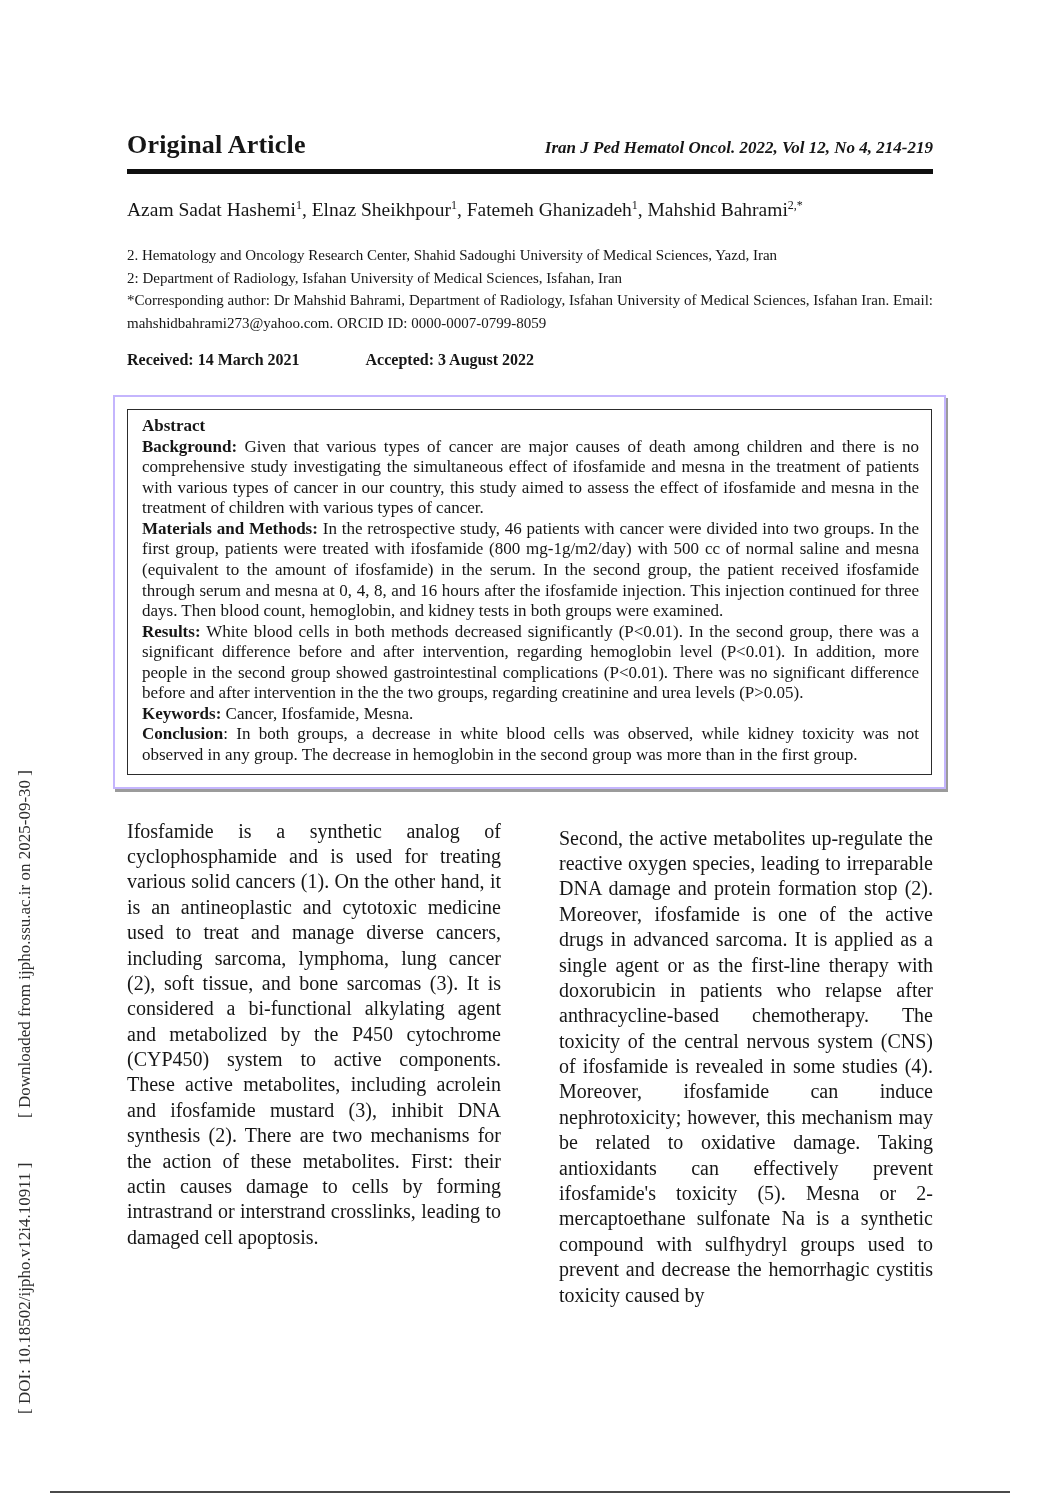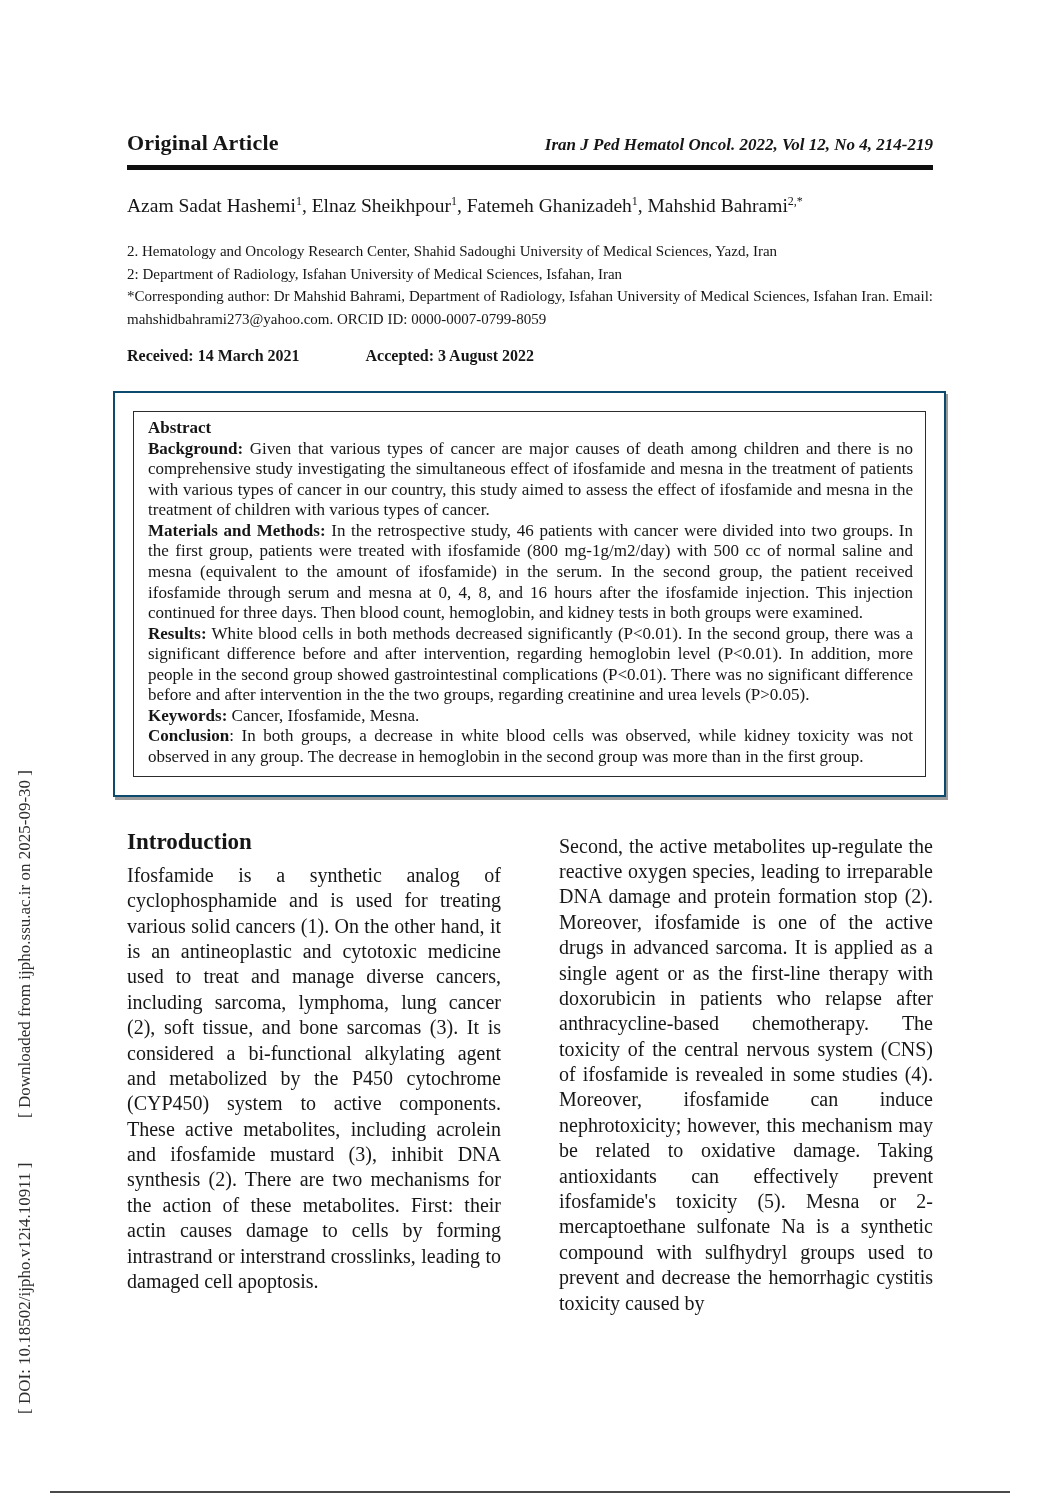--- a/index.html
+++ b/index.html
@@ -16,21 +16,21 @@
     left: 127px; top: 130px;
     width: 806px;
   }
   
   .header-row {
     display: flex;
     justify-content: space-between;
     align-items: baseline;
   }
   .article-type {
-    font-size: 22px;
+    font-size: 26px;
     font-weight: bold;
     letter-spacing: 0.2px;
   }
   .journal-ref {
     font-size: 17px;
     font-weight: bold;
     font-style: italic;
     text-align: right;
   }
   .thick-rule {
@@ -62,22 +62,22 @@
     margin-top: 17px;
     font-size: 16px;
     font-weight: bold;
   }
   .dates-gap { display: inline-block; width: 58px; }
   
   .abstract-outer {
     margin-top: 26px;
     margin-left: -14px;
     margin-right: -13px;
-    border: 2px solid #0c4a6e;
-    padding: 18px;
+    border: 2px solid #c4b5fd;
+    padding: 12px;
     box-shadow: 2px 3px 0 #9b9b9b;
   }
   .abstract-inner {
     border: 1px solid #2c2c2c;
     padding: 6px 12px 8px 14px;
     font-size: 17px;
     line-height: 1.21;
   }
   .abstract-inner p { margin: 0; text-align: justify; }
   .abstract-heading { font-weight: bold; }
@@ -161,21 +161,20 @@
       <p><b>Background:</b> <span>Given that various types of cancer are major causes of death among children and there is no comprehensive study investigating the simultaneous effect of ifosfamide and mesna in the treatment of patients with various types of cancer in our country, this study aimed to assess the effect of ifosfamide and mesna in the treatment of children with various types of cancer.</span></p>
       <p><b>Materials and Methods:</b> <span>In the retrospective study, 46 patients with cancer were divided into two groups. In the first group, patients were treated with ifosfamide (800 mg-1g/m2/day) with 500 cc of normal saline and mesna (equivalent to the amount of ifosfamide) in the serum. In the second group, the patient received ifosfamide through serum and mesna at 0, 4, 8, and 16 hours after the ifosfamide injection. This injection continued for three days. Then blood count, hemoglobin, and kidney tests in both groups were examined.</span></p>
       <p><b>Results:</b> <span>White blood cells in both methods decreased significantly (P&lt;0.01). In the second group, there was a significant difference before and after intervention, regarding hemoglobin level (P&lt;0.01). In addition, more people in the second group showed gastrointestinal complications (P&lt;0.01). There was no significant difference before and after intervention in the the two groups, regarding creatinine and urea levels (P&gt;0.05).</span></p>
       <p><b>Keywords:</b> <span>Cancer, Ifosfamide, Mesna.</span></p>
       <p><b>Conclusion</b><span>: In both groups, a decrease in white blood cells was observed, while kidney toxicity was not observed in any group. The decrease in hemoglobin in the second group was more than in the first group.</span></p>
     </div>
   </div>
 
   <div class="intro-section">
     <div class="col col-left">
-      <h2 class="intro-heading">Introduction</h2>
       <p>Ifosfamide is a synthetic analog of cyclophosphamide and is used for treating various solid cancers (1). On the other hand, it is an antineoplastic and cytotoxic medicine used to treat and manage diverse cancers, including sarcoma, lymphoma, lung cancer (2), soft tissue, and bone sarcomas (3). It is considered a bi-functional alkylating agent and metabolized by the P450 cytochrome (CYP450) system to active components. These active metabolites, including acrolein and ifosfamide mustard (3), inhibit DNA synthesis (2). There are two mechanisms for the action of these metabolites. First: their actin causes damage to cells by forming intrastrand or interstrand crosslinks, leading to damaged cell apoptosis.</p>
     </div>
     <div class="col col-right">
       <p>Second, the active metabolites up-regulate the reactive oxygen species, leading to irreparable DNA damage and protein formation stop (2). Moreover, ifosfamide is one of the active drugs in advanced sarcoma. It is applied as a single agent or as the first-line therapy with doxorubicin in patients who relapse after anthracycline-based chemotherapy. The toxicity of the central nervous system (CNS) of ifosfamide is revealed in some studies (4). Moreover, ifosfamide can induce nephrotoxicity; however, this mechanism may be related to oxidative damage. Taking antioxidants can effectively prevent ifosfamide's toxicity (5). Mesna or 2-mercaptoethane sulfonate Na is a synthetic compound with sulfhydryl groups used to prevent and decrease the hemorrhagic cystitis toxicity caused by</p>
     </div>
   </div>
 
 </div>
 
 <div class="bottom-rule"></div>

